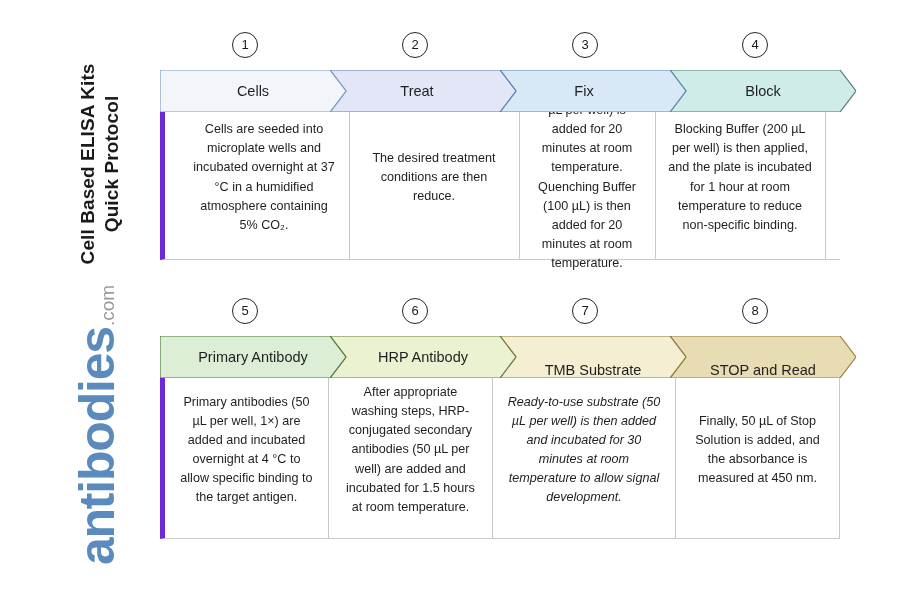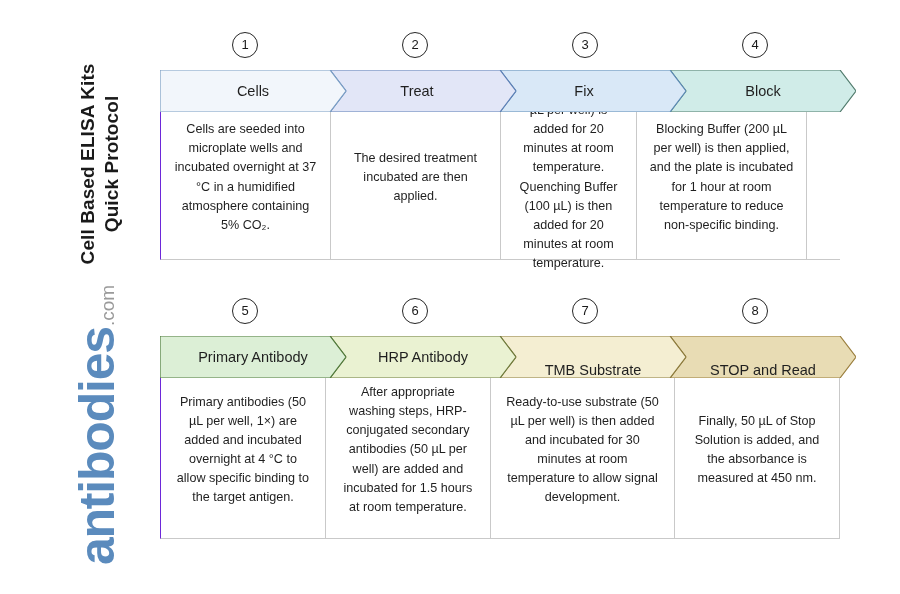--- a/index.html
+++ b/index.html
@@ -116,23 +116,24 @@
     inset: 0;
     z-index: 1;
   }
   .chevron .chev-shape svg { display: block; width: 100%; height: 100%; }
 
   
   .desc-row {
     position: relative;
     display: flex;
     margin-top: 0px;
-    border-left: 1px solid #6d28d9;
+    border-left: 5px solid #6d28d9;
     border-bottom: 1px solid #c9c9c9;
     box-sizing: border-box;
+    justify-content: center;
   }
   .desc-cell {
     box-sizing: border-box;
     border-right: 1px solid #c9c9c9;
     height: 163px;
     display: flex;
     align-items: center;
     justify-content: center;
     padding: 8px 12px;
     font-size: 12.6px;
@@ -197,21 +198,21 @@
           </svg>
         </span>
         <span class="chev-label" style="margin-right: 0px; text-align: right;">Block</span>
       </div>
     </div>
   <div class="desc-row">
       <div class="desc-cell" style="width: 170px;">
         <span>Cells are seeded into microplate wells and incubated overnight at 37 °C in a humidified atmosphere containing 5% CO₂.</span>
       </div>
       <div class="desc-cell" style="width: 170px;">
-        <span>The desired treatment incubated are then applied.</span>
+        <span>The desired treatment conditions are then reduce.</span>
       </div>
       <div class="desc-cell" style="width: 136px;">
         <span>Fixing solution (100 µL per well) is added for 20 minutes at room temperature. Quenching Buffer (100 µL) is then added for 20 minutes at room temperature.</span>
       </div>
       <div class="desc-cell" style="width: 170px;">
         <span>Blocking Buffer (200 µL per well) is then applied, and the plate is incubated for 1 hour at room temperature to reduce non-specific binding.</span>
       </div>
     </div>
 </div>
 
@@ -256,20 +257,20 @@
         <span class="chev-label" style="margin-right: 0px;">STOP and Read</span>
       </div>
     </div>
   <div class="desc-row">
       <div class="desc-cell" style="width: 170px;">
         <span>Primary antibodies (50 µL per well, 1×) are added and incubated overnight at 4 °C to allow specific binding to the target antigen.</span>
       </div>
       <div class="desc-cell" style="width: 170px;">
         <span>After appropriate washing steps, HRP-conjugated secondary antibodies (50 µL per well) are added and incubated for 1.5 hours at room temperature.</span>
       </div>
-      <div class="desc-cell" style="width: 190px;">
+      <div class="desc-cell" style="width: 190px; font-style: italic;">
         <span>Ready-to-use substrate (50 µL per well) is then added and incubated for 30 minutes at room temperature to allow signal development.</span>
       </div>
       <div class="desc-cell" style="width: 170px;">
         <span>Finally, 50 µL of Stop Solution is added, and the absorbance is measured at 450 nm.</span>
       </div>
     </div>
 </div>
 
 </body></html>

